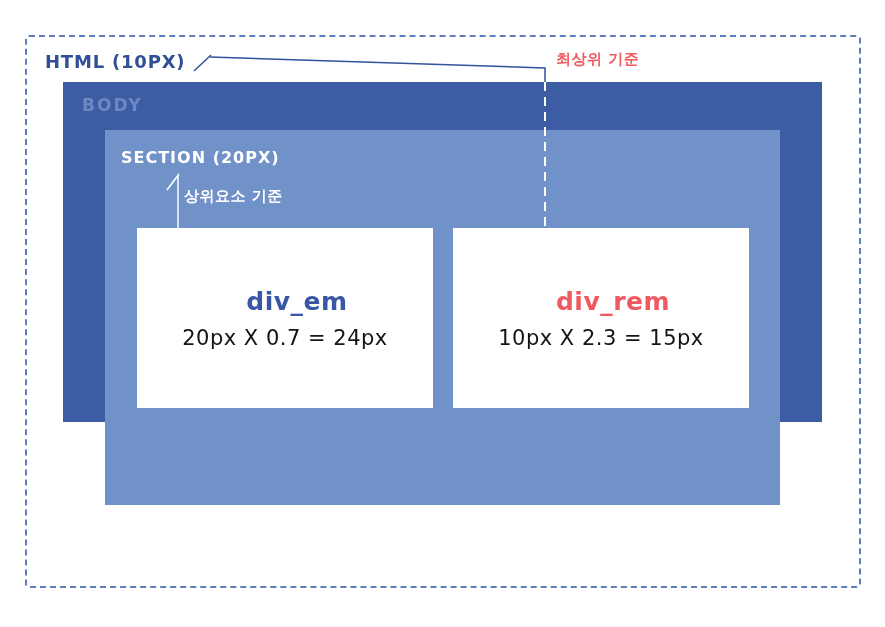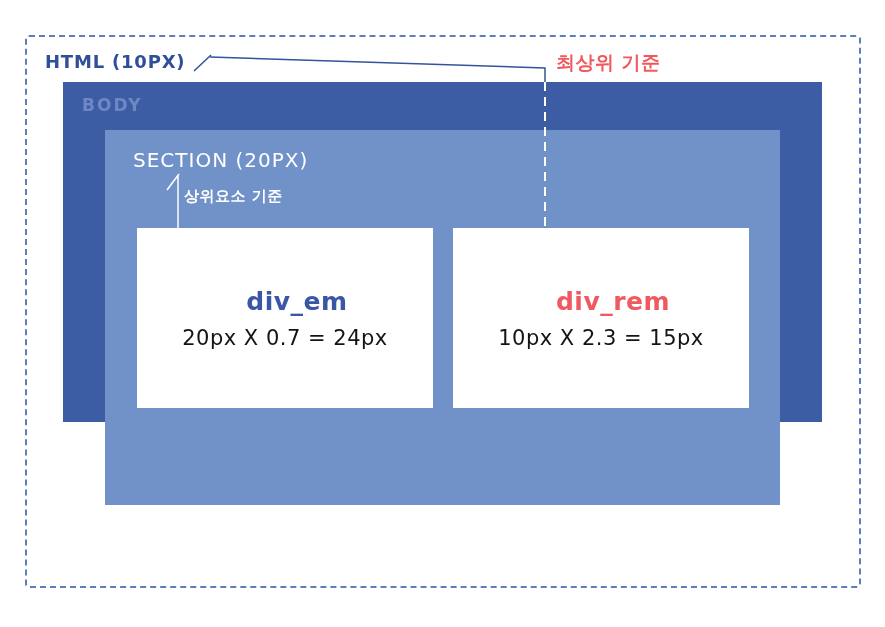--- a/index.html
+++ b/index.html
@@ -25,21 +25,21 @@
     left: 45px; top: 51px;
     font-size: 18px;
     font-weight: bold;
     letter-spacing: 0.8px;
     color: #2f4f99;
   }
 
   .root-ref-label {
     position: absolute;
     left: 556px; top: 50px;
-    font-size: 19px;
+    font-size: 15px;
     font-weight: bold;
     letter-spacing: 0.5px;
     color: #f05a5f;
   }
 
   .body-box {
     position: absolute;
     left: 63px; top: 82px;
     width: 759px; height: 340px;
     background: #3c5da4;
@@ -56,23 +56,23 @@
 
   .section-box {
     position: absolute;
     left: 42px; top: 48px;
     width: 675px; height: 375px;
     background: #7191c9;
   }
 
   .section-label {
     position: absolute;
-    left: 28px; top: 18px;
-    font-size: 20px;
-    font-weight: normal;
+    left: 16px; top: 18px;
+    font-size: 16px;
+    font-weight: bold;
     letter-spacing: 1px;
     color: #ffffff;
   }
 
   .parent-ref-label {
     position: absolute;
     left: 184px; top: 187px;
     font-size: 15px;
     font-weight: bold;
     letter-spacing: 0.5px;

